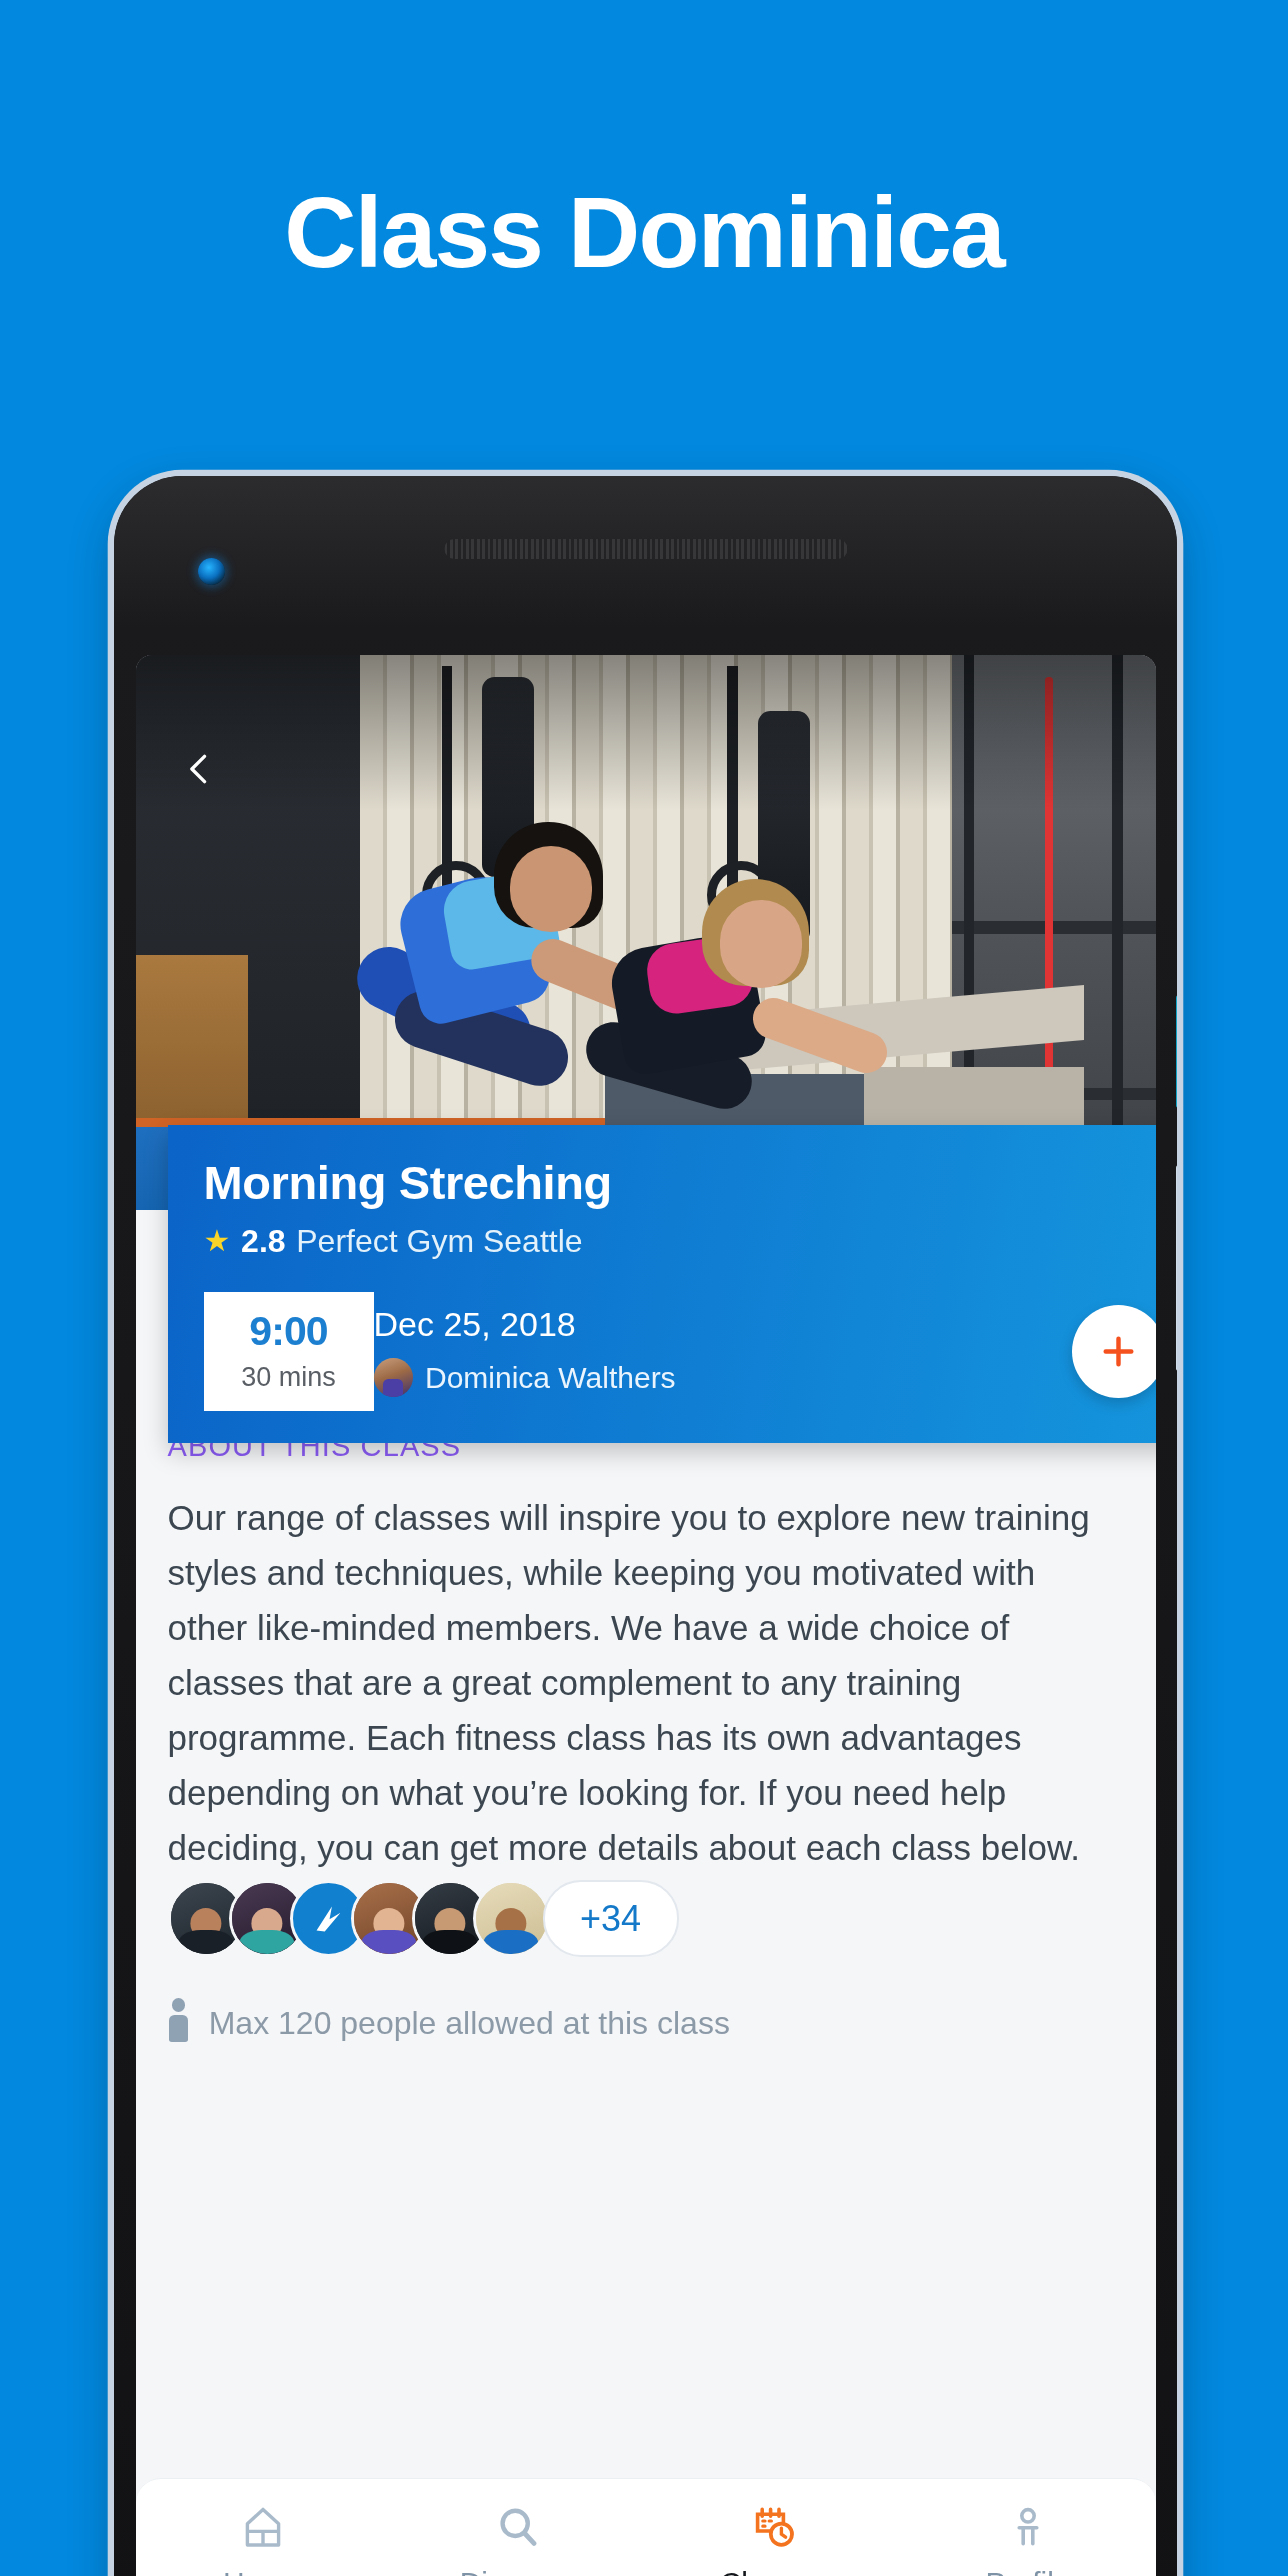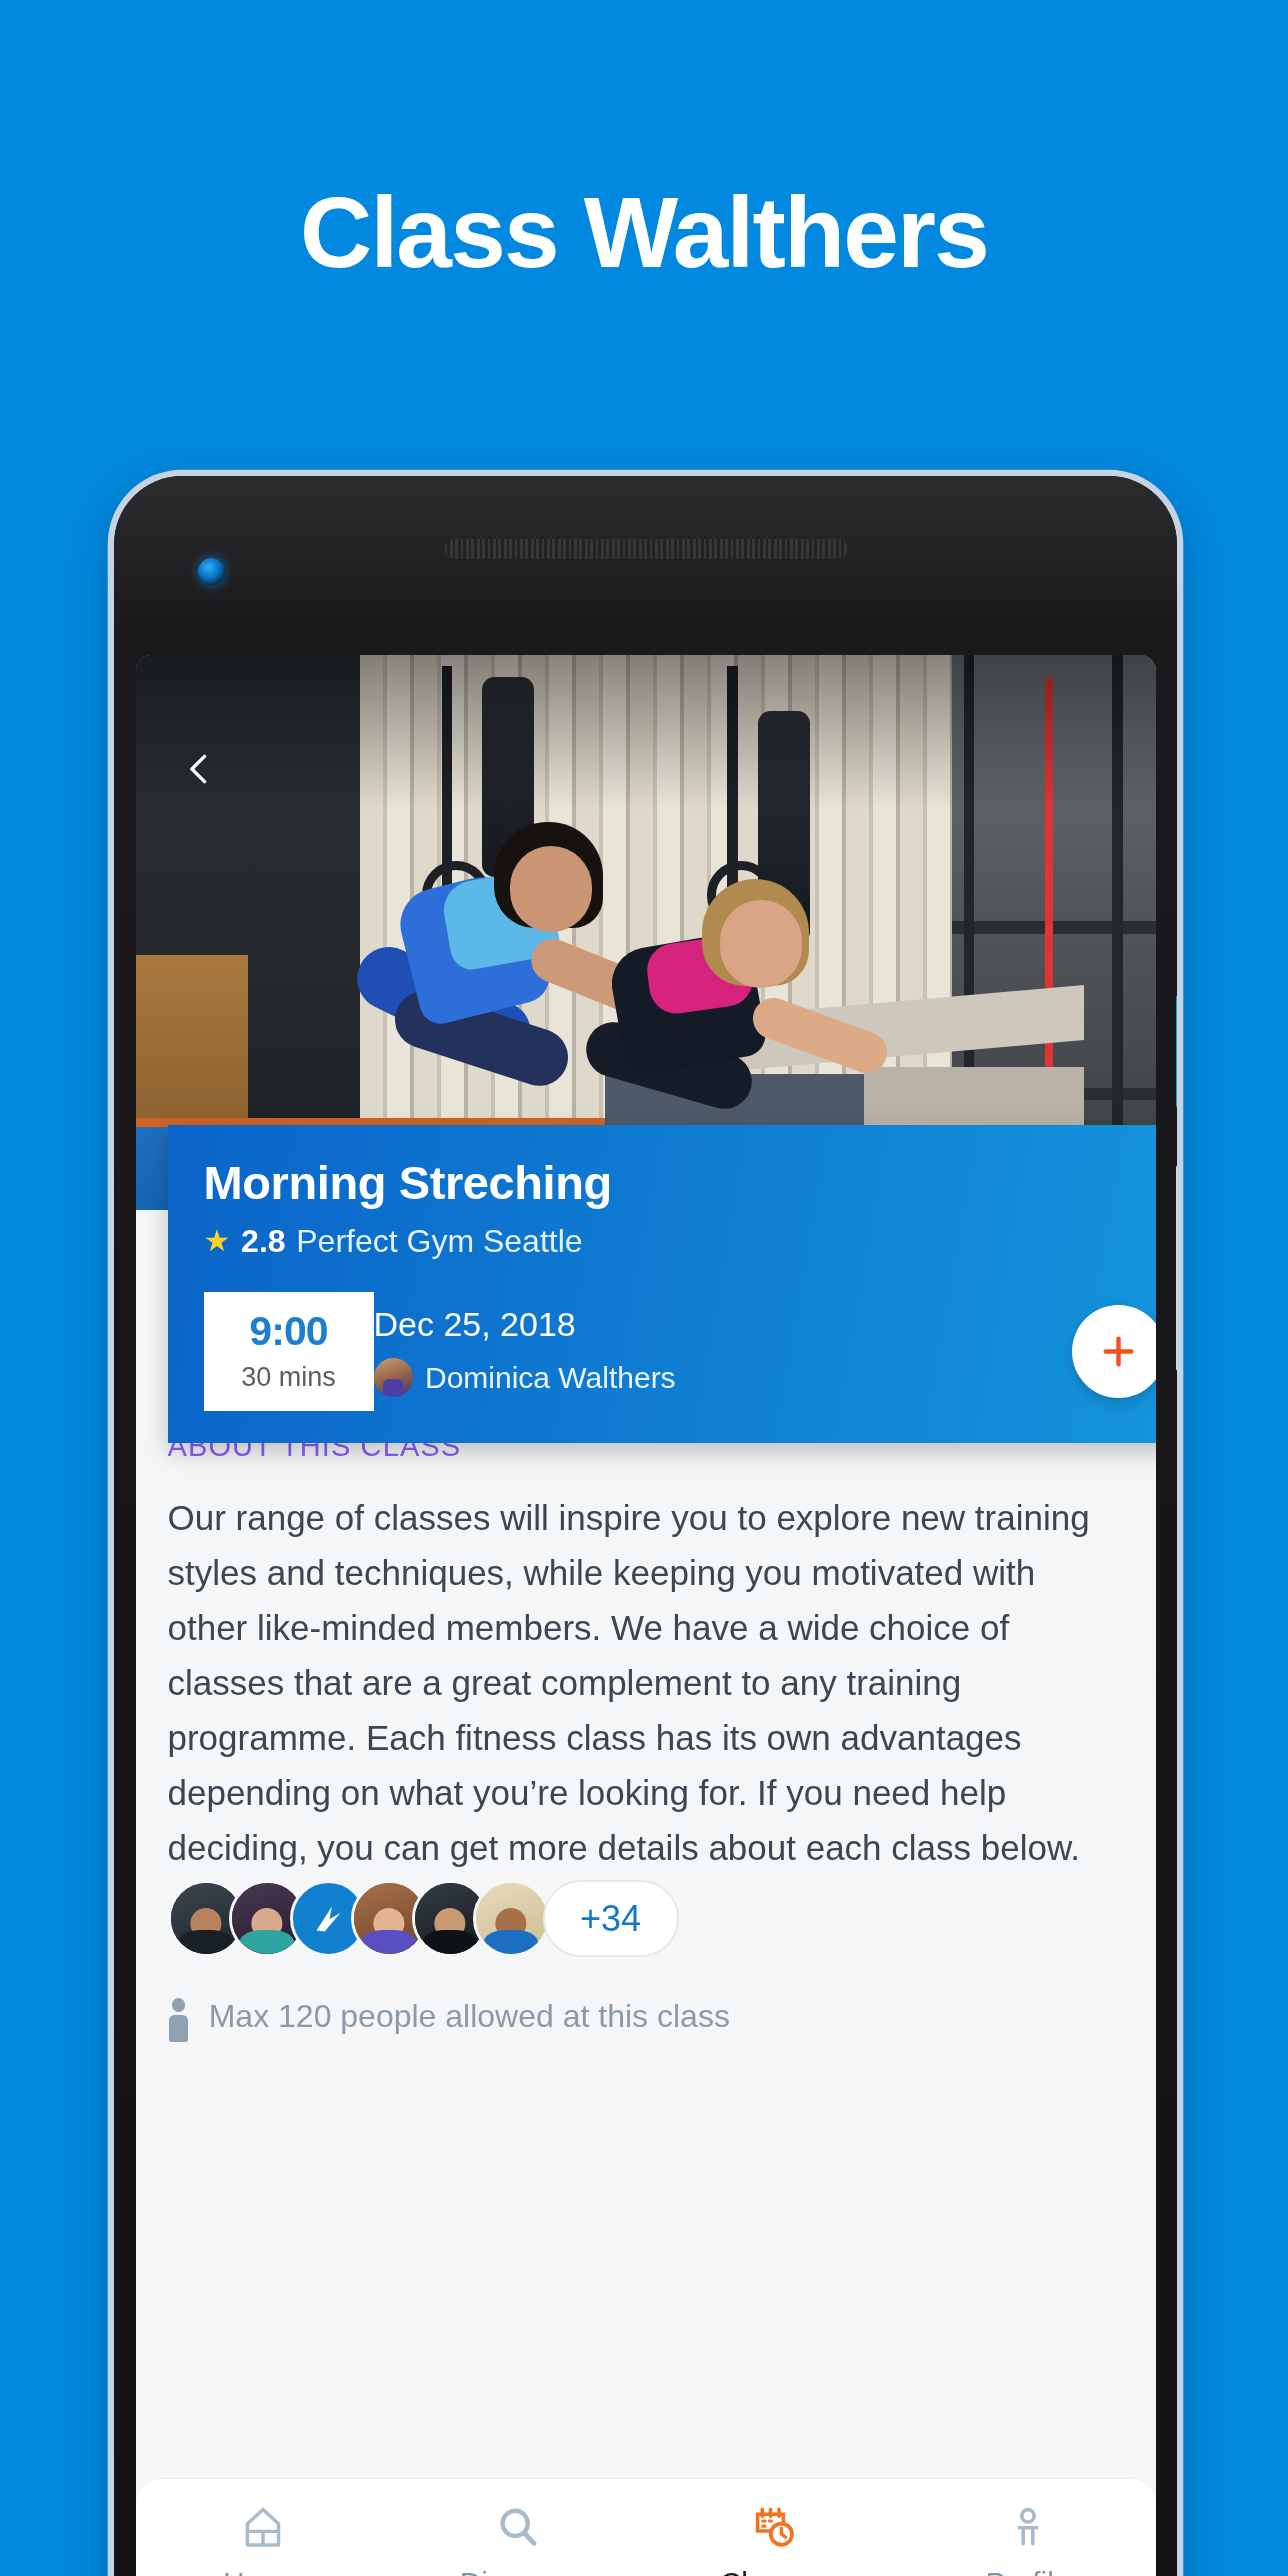--- a/index.html
+++ b/index.html
@@ -371,21 +371,21 @@
     background: #fff;
     border: 2.7px solid #e3e8ee;
     color: #1479c9;
     font-size: 36px;
     display: flex; align-items: center; justify-content: center;
     cursor: pointer;
     position: relative;
     z-index: 2;
   }
   .max-row {
-    display: flex; align-items: flex-start; gap: 19.7px;
+    display: flex; align-items: flex-end; gap: 19.7px;
     margin-top: 41px;
     color: #8c9aa8;
     font-size: 32px;
   }
   .person-icon { width: 21.5px; flex: none; }
   .person-icon .h { width: 13.4px; height: 13.4px; border-radius: 50%; background: #8fa2b4; margin: 0 auto 3.6px; }
   .person-icon .b { width: 19px; height: 27px; border-radius: 5.4px 5.4px 2.7px 2.7px; background: #8fa2b4; margin: 0 auto; }
 
   
   .bottom-nav {
@@ -409,21 +409,21 @@
     cursor: pointer;
   }
   .nav-icon { height: 50px; display: flex; align-items: center; justify-content: center; }
   .nav-icon svg { height: 48px; width: 48px; }
   .nav-label { font-size: 30px; color: #7f93a6; }
   .nav-item.active .nav-label { color: #14181c; }
 </style>
 </head>
 <body>
 
-<div class="page-title">Class Walthers</div>
+<div class="page-title">Class Dominica</div>
 
 <div class="device">
   <div class="device-inner-sheen"></div>
   <div class="speaker-grille"></div>
   <div class="front-camera"></div>
   <div class="side-btn power"></div>
   <div class="side-btn vol"></div>
 
   <div class="screen">
 

